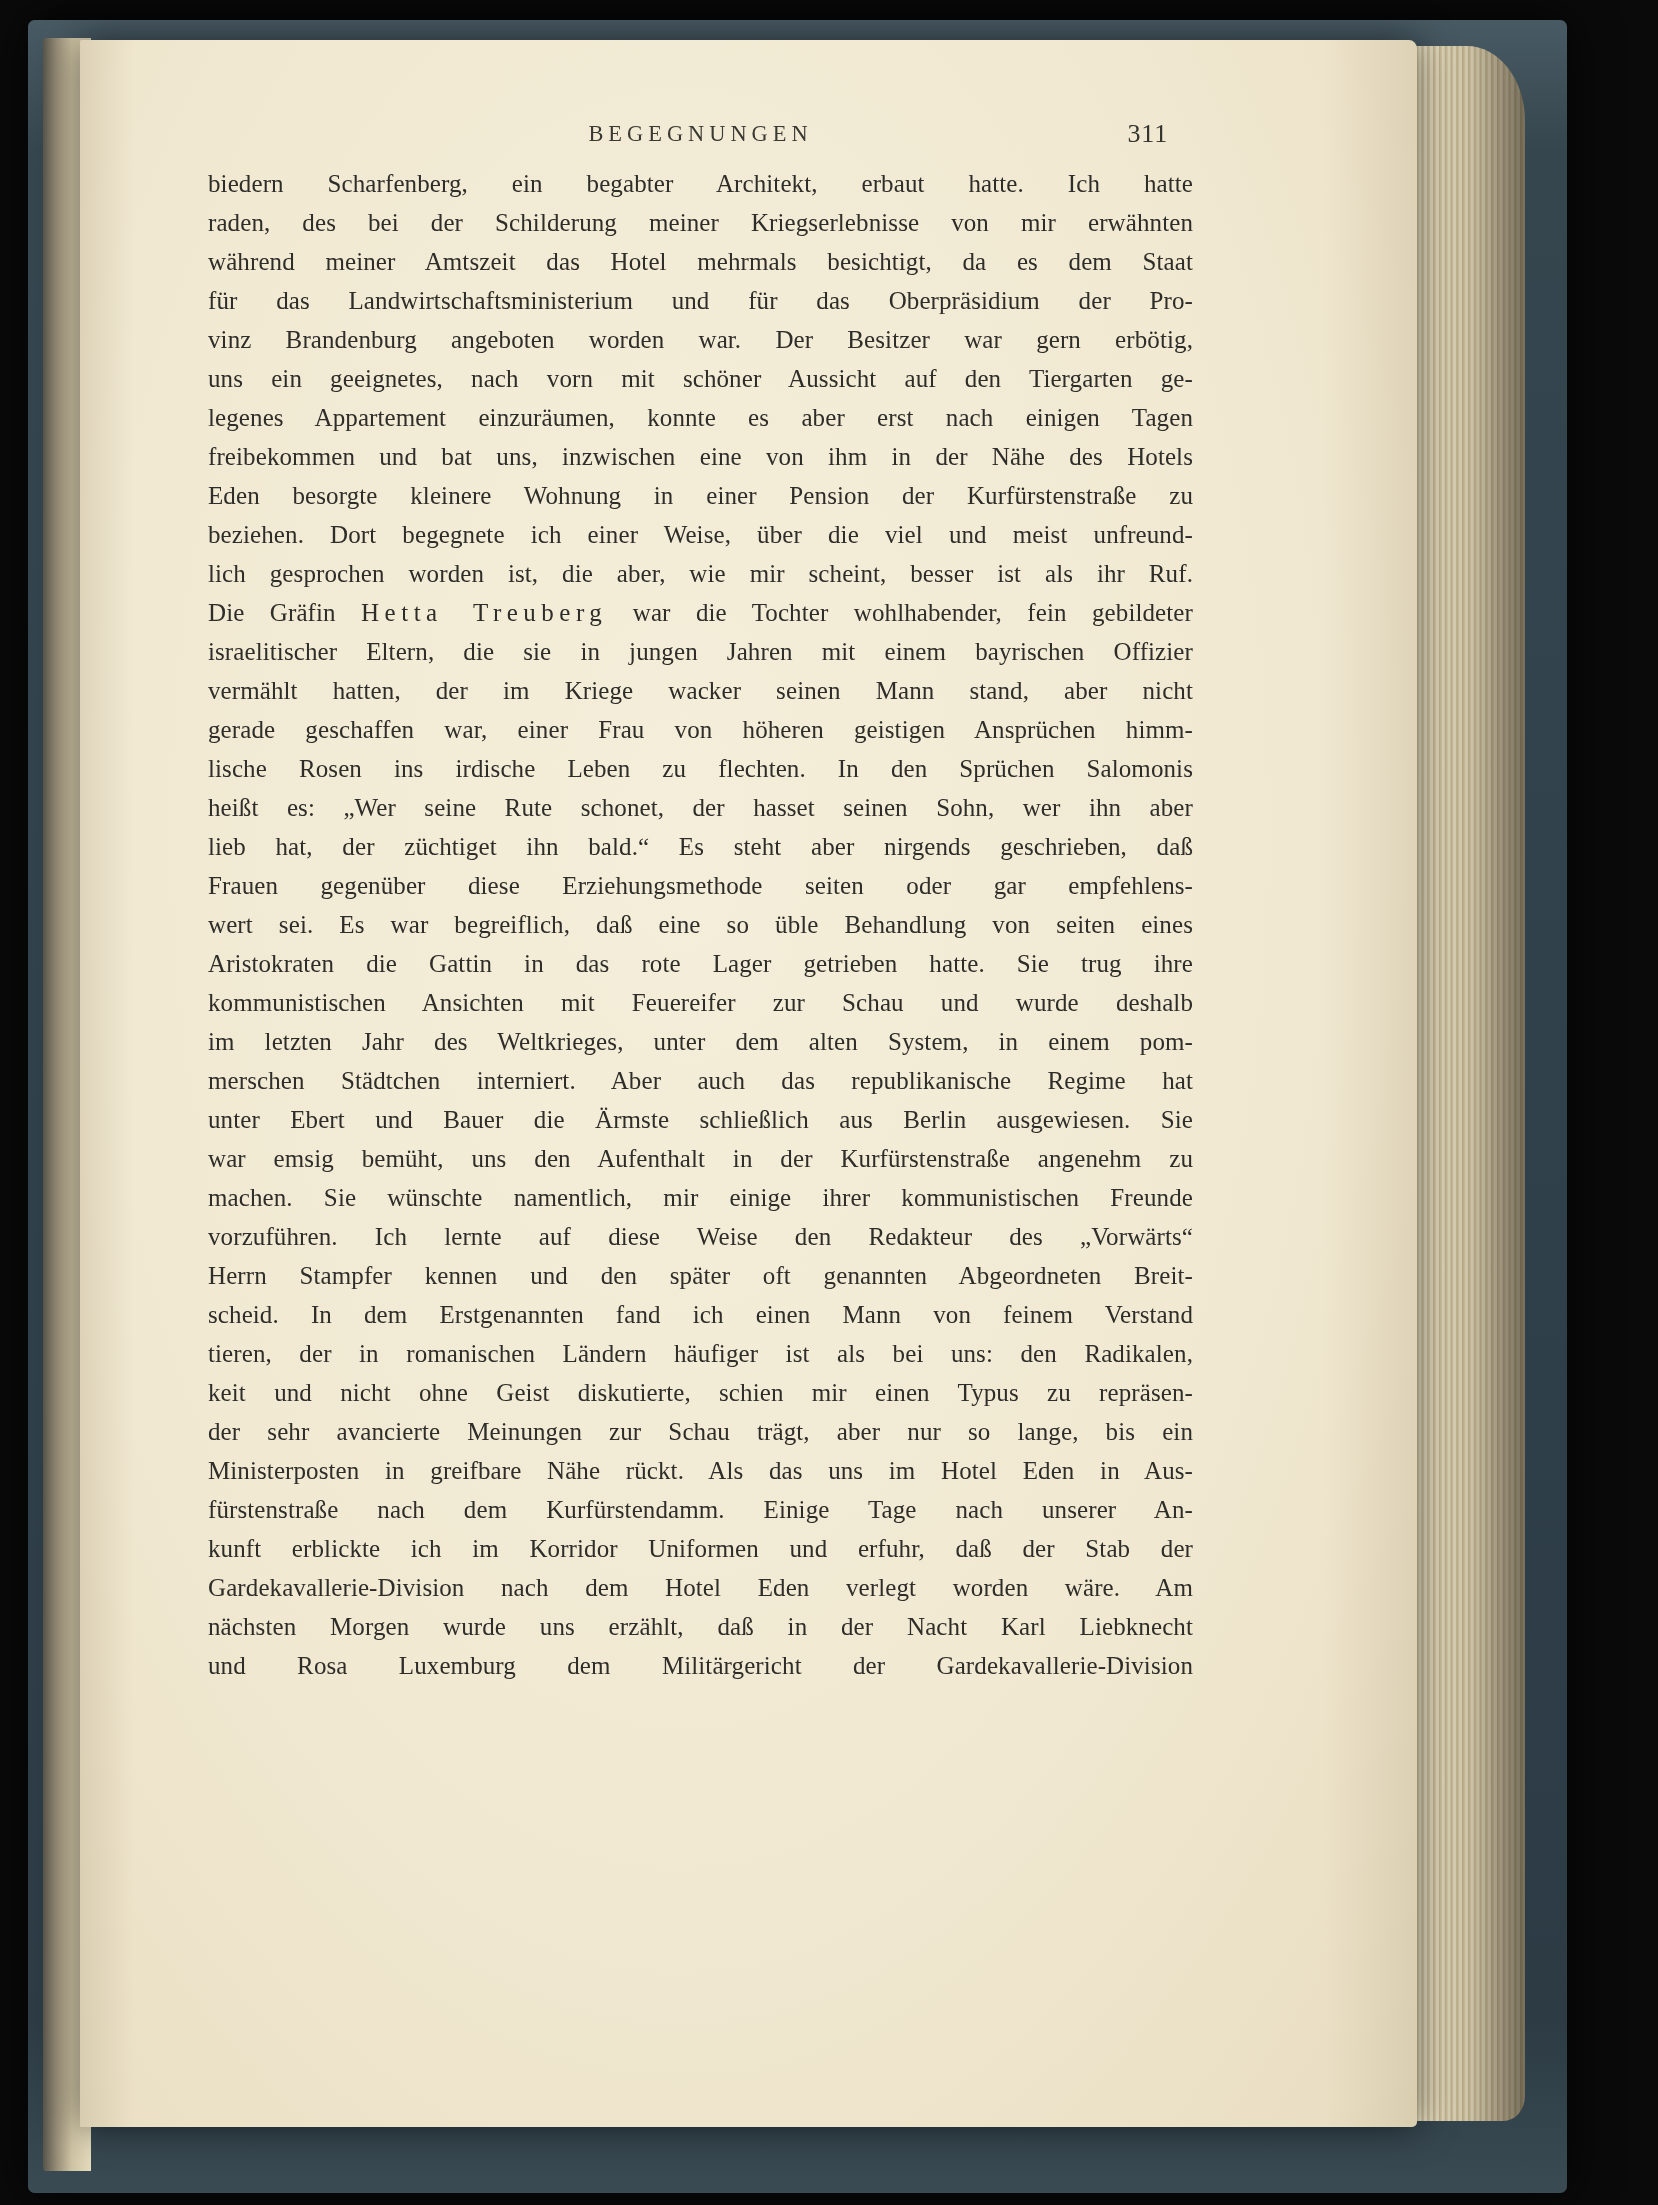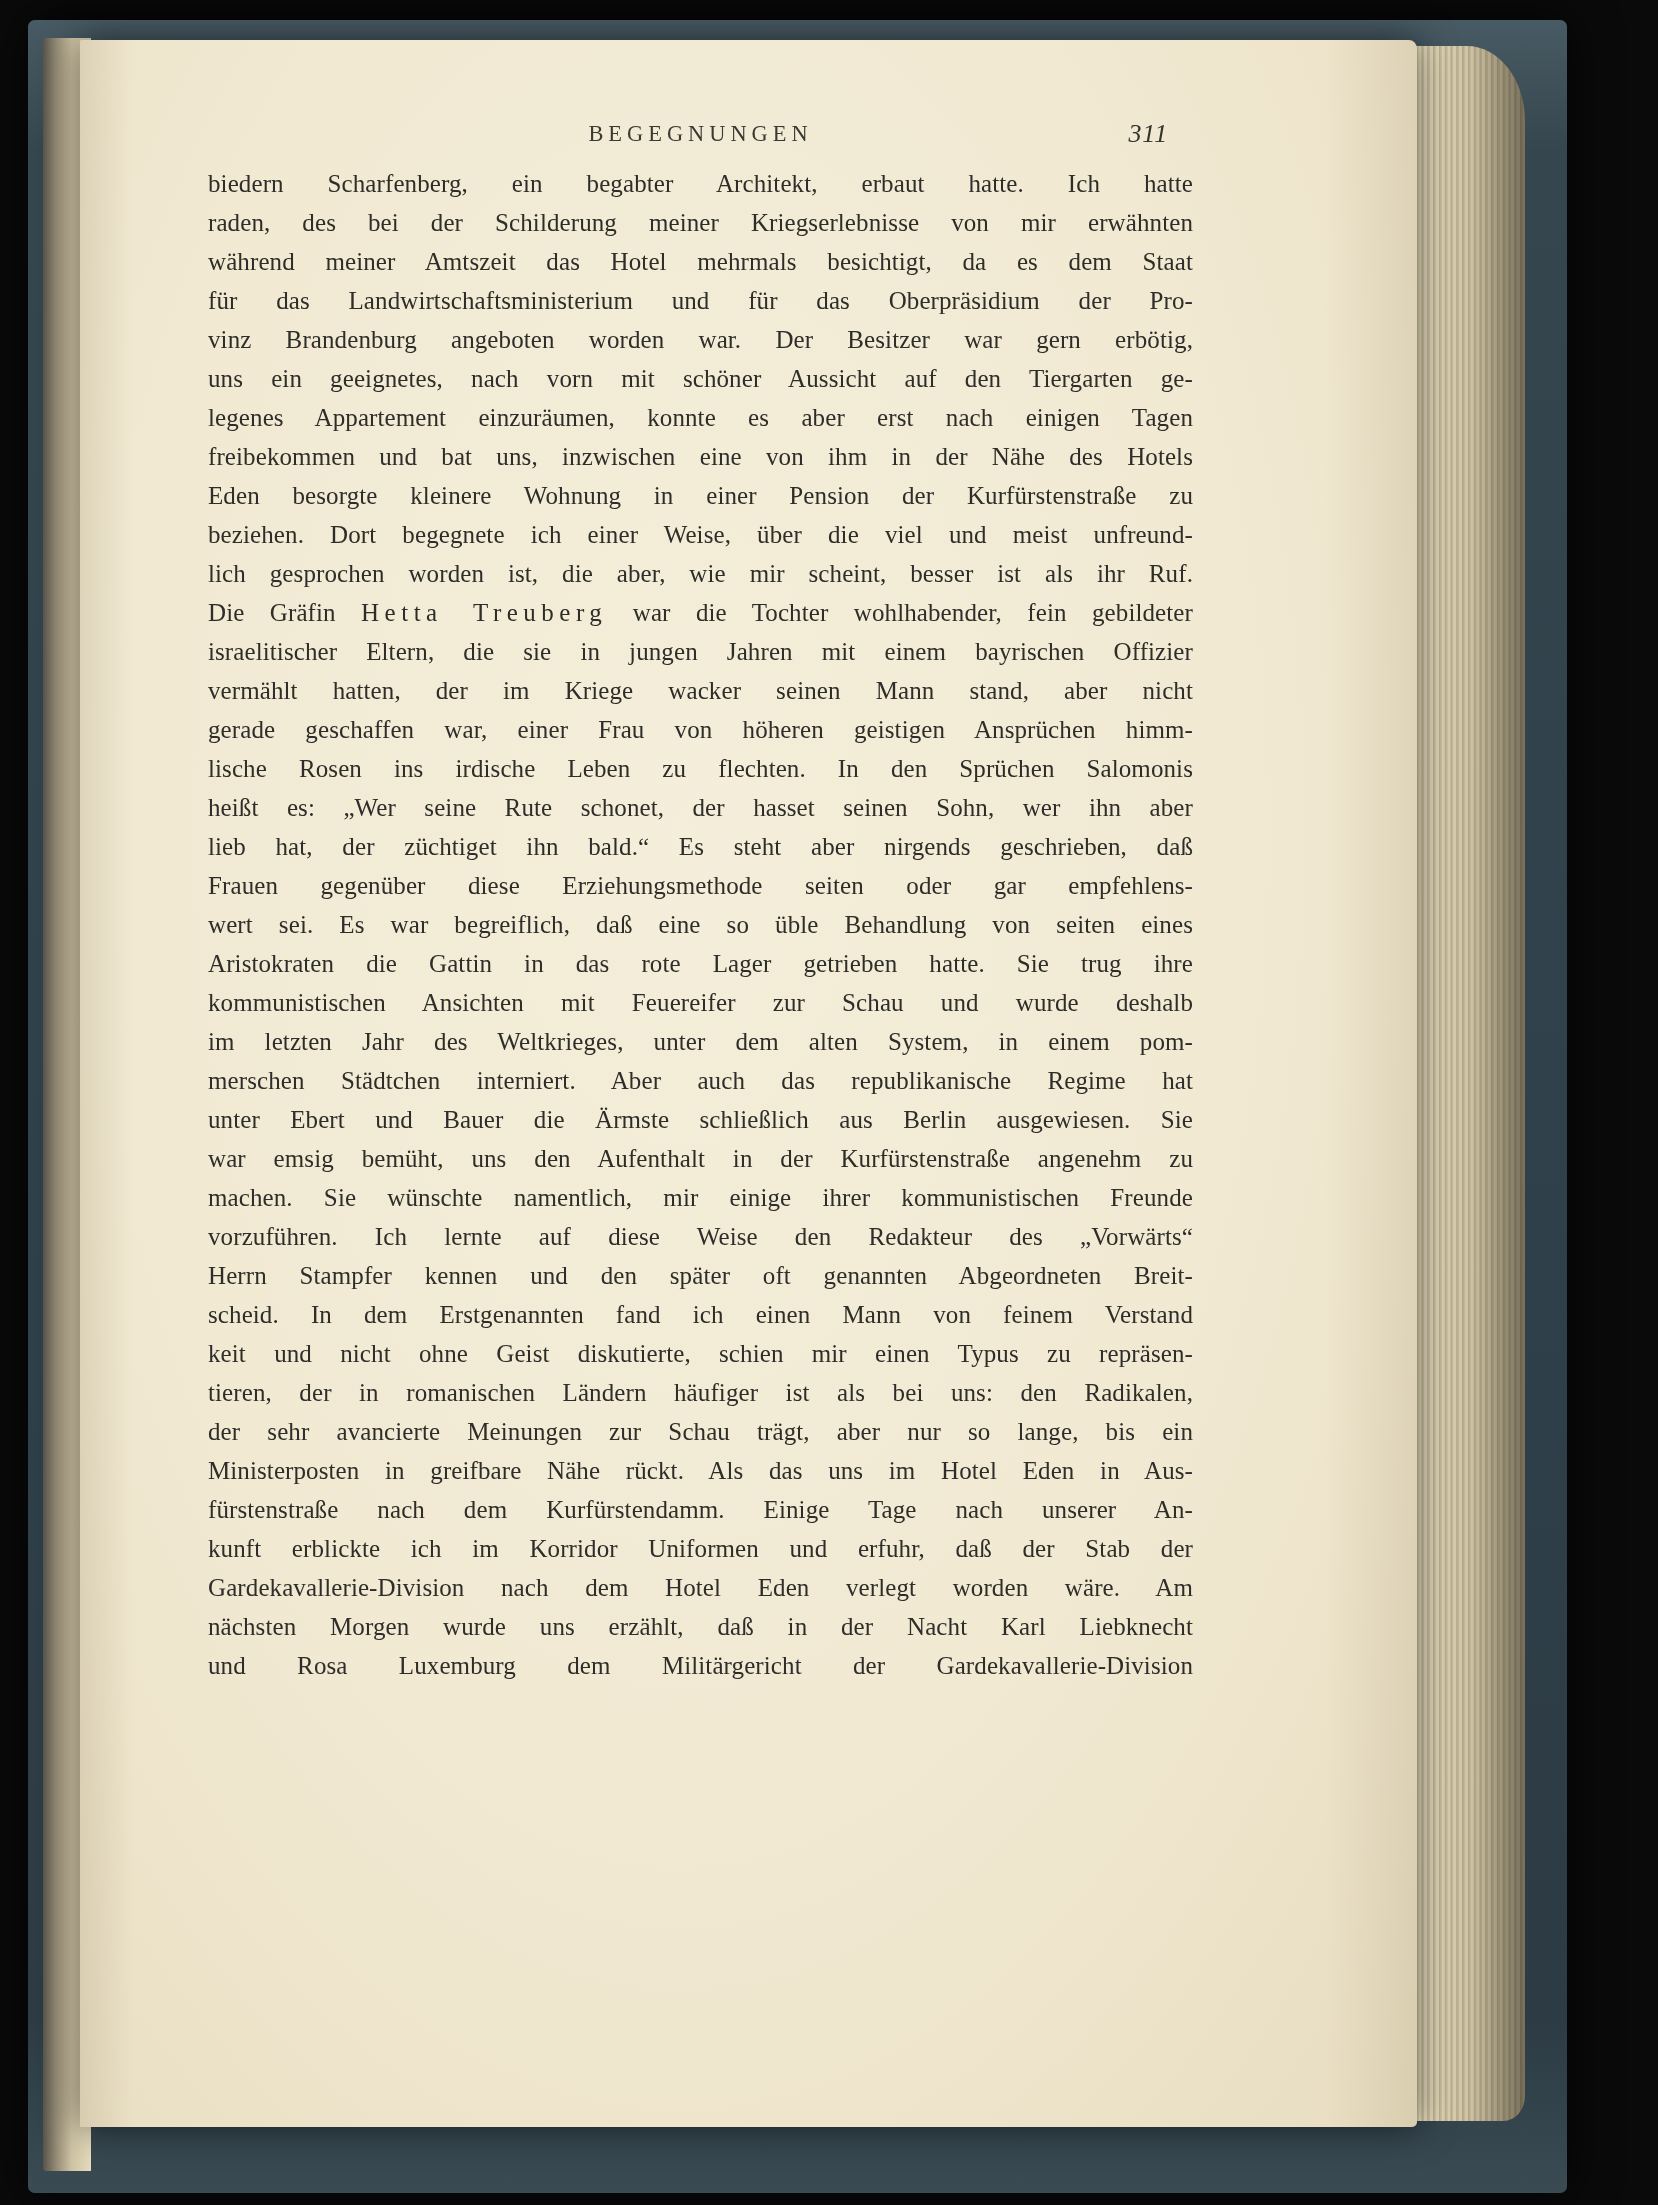--- a/index.html
+++ b/index.html
@@ -75,21 +75,20 @@
     letter-spacing: 5px;
     color: #3a3933;
   }
   .page-number {
     position: absolute;
     right: 25px;
     top: -1.7px;
     font-size: 26px;
     letter-spacing: 0.8px;
     color: #34332e;
-    font-style: italic;
   }
   .body-text {
     position: absolute;
     left: 128px;
     top: 124px;
     width: 985px;
     font-size: 25px;
     line-height: 39px;
     letter-spacing: 0.1px;
     color: #2e2d29;
@@ -141,22 +140,22 @@
         <div class="line">Aristokraten die Gattin in das rote Lager getrieben hatte. Sie trug ihre</div>
         <div class="line">kommunistischen Ansichten mit Feuereifer zur Schau und wurde deshalb</div>
         <div class="line">im letzten Jahr des Weltkrieges, unter dem alten System, in einem pom-</div>
         <div class="line">merschen Städtchen interniert. Aber auch das republikanische Regime hat</div>
         <div class="line">unter Ebert und Bauer die Ärmste schließlich aus Berlin ausgewiesen. Sie</div>
         <div class="line">war emsig bemüht, uns den Aufenthalt in der Kurfürstenstraße angenehm zu</div>
         <div class="line">machen. Sie wünschte namentlich, mir einige ihrer kommunistischen Freunde</div>
         <div class="line">vorzuführen. Ich lernte auf diese Weise den Redakteur des „Vorwärts“</div>
         <div class="line">Herrn Stampfer kennen und den später oft genannten Abgeordneten Breit-</div>
         <div class="line">scheid. In dem Erstgenannten fand ich einen Mann von feinem Verstand</div>
+        <div class="line">tieren, der in romanischen Ländern häufiger ist als bei uns: den Radikalen,</div>
         <div class="line">keit und nicht ohne Geist diskutierte, schien mir einen Typus zu repräsen-</div>
-        <div class="line">tieren, der in romanischen Ländern häufiger ist als bei uns: den Radikalen,</div>
         <div class="line">der sehr avancierte Meinungen zur Schau trägt, aber nur so lange, bis ein</div>
         <div class="line">Ministerposten in greifbare Nähe rückt. Als das uns im Hotel Eden in Aus-</div>
         <div class="line">fürstenstraße nach dem Kurfürstendamm. Einige Tage nach unserer An-</div>
         <div class="line">kunft erblickte ich im Korridor Uniformen und erfuhr, daß der Stab der</div>
         <div class="line">Gardekavallerie-Division nach dem Hotel Eden verlegt worden wäre. Am</div>
         <div class="line">nächsten Morgen wurde uns erzählt, daß in der Nacht Karl Liebknecht</div>
         <div class="line">und Rosa Luxemburg dem Militärgericht der Gardekavallerie-Division</div>
       </div>
   </div>
 </div>

